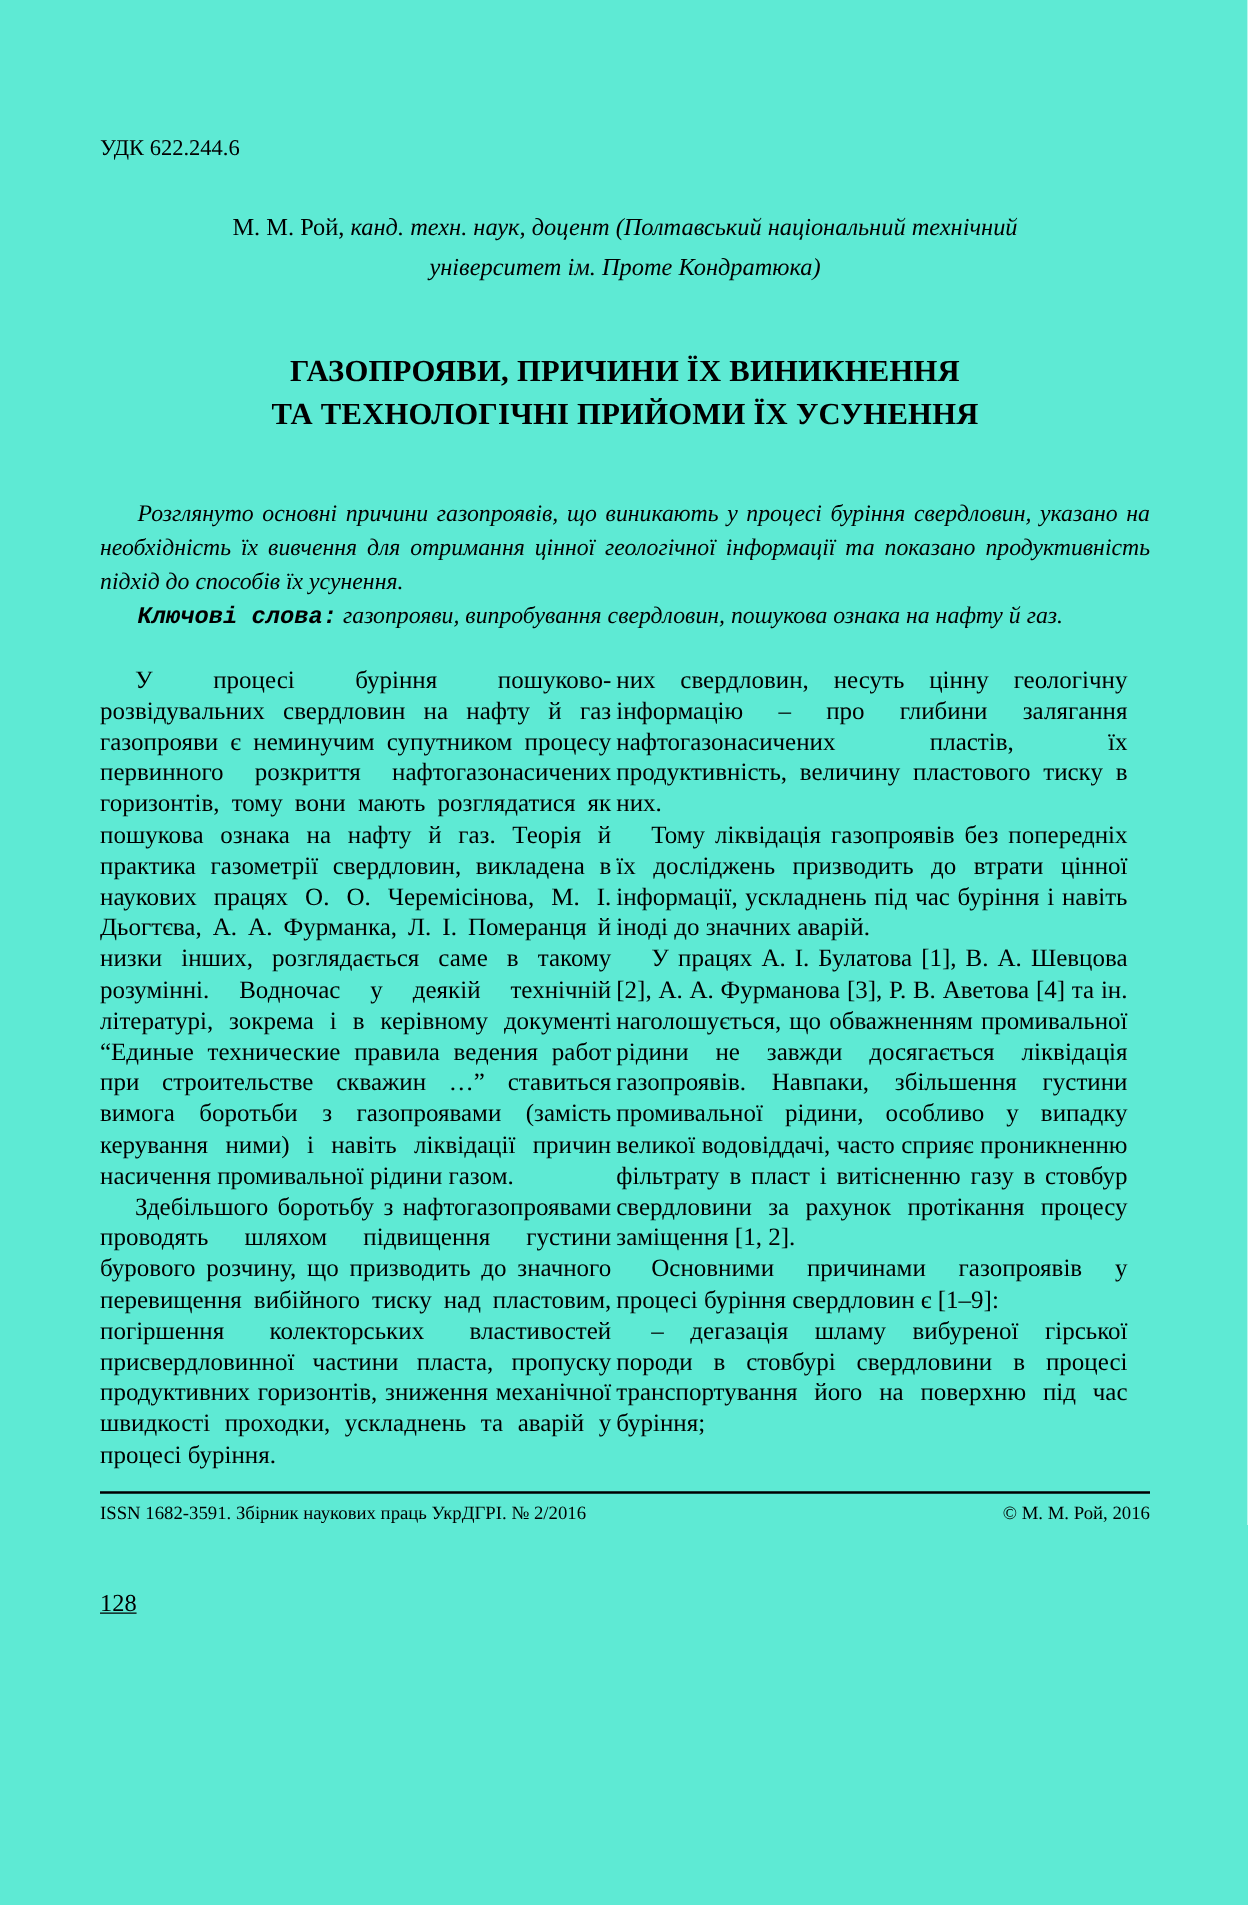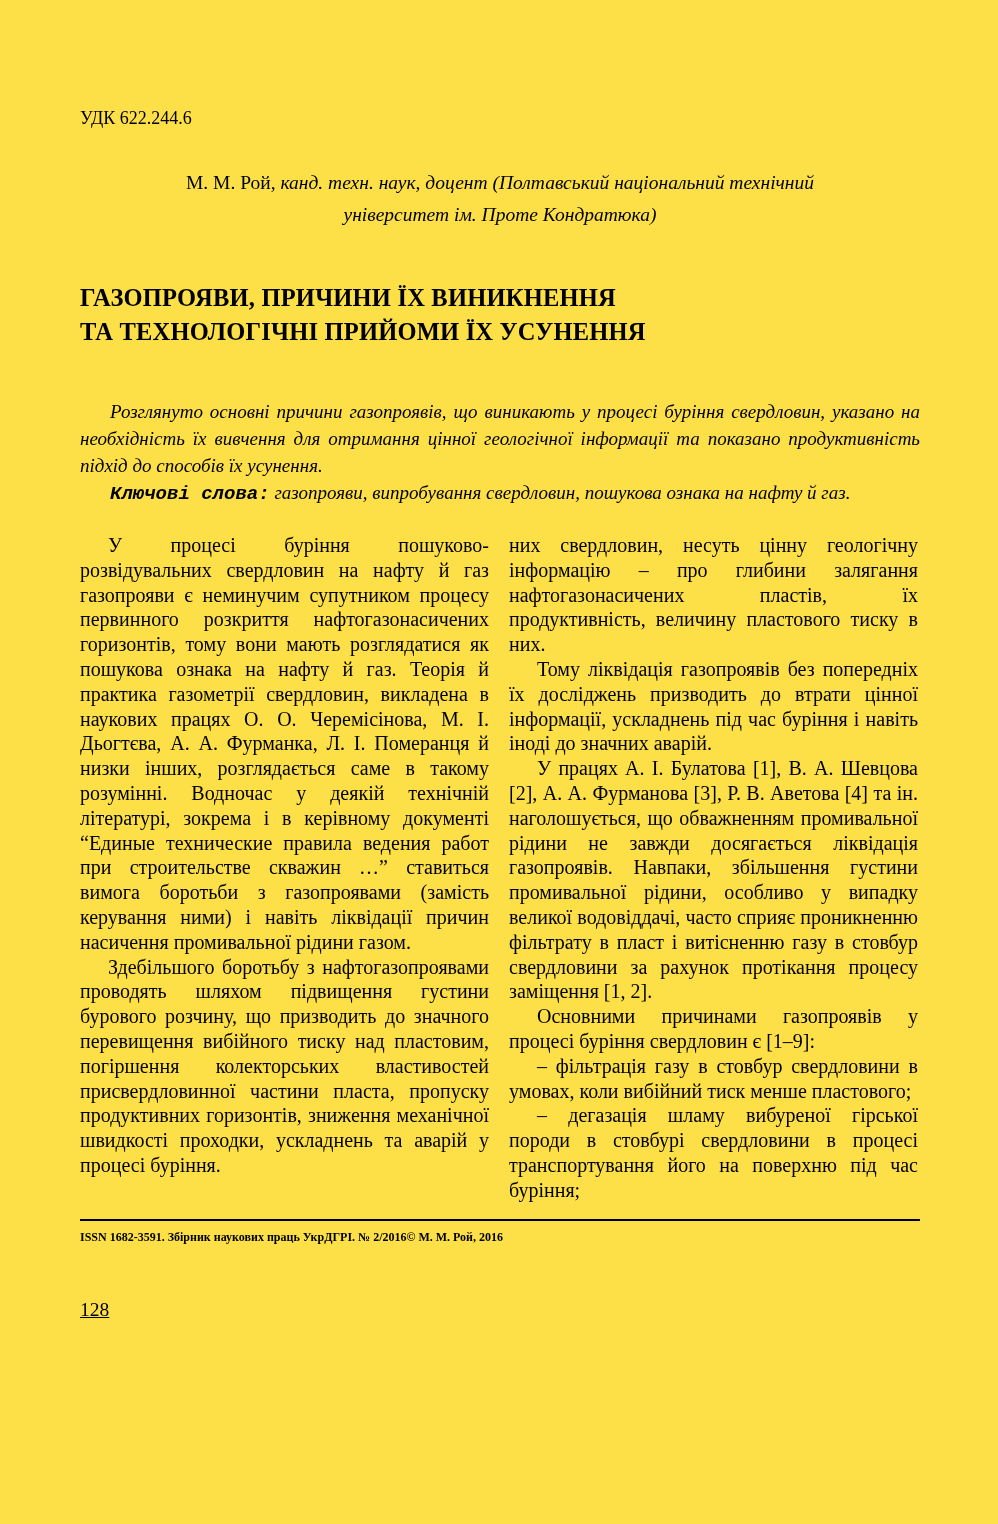--- a/index.html
+++ b/index.html
@@ -8,42 +8,42 @@
     background: #ffffff;
     color: #000000;
     font-family: "Liberation Serif", "DejaVu Serif", serif;
   }
   .page {
     position: relative;
     width: 998px;
     height: 1524px;
     box-sizing: border-box;
     padding: 106px 78px 0 80px;
-    background: #fde047;
+    background: #5eead4;
     overflow: hidden;
   }
   .udc {
     font-size: 18px;
     line-height: 24px;
     text-align: left;
   }
   .author-block {
     margin-top: 37px;
     text-align: center;
     font-size: 19.5px;
     line-height: 32px;
     font-style: italic;
   }
   .author-name {
     font-style: normal;
     font-weight: normal;
   }
   .title-block {
     margin-top: 50px;
-    text-align: left;
+    text-align: center;
     font-weight: bold;
     font-size: 24.5px;
     line-height: 34px;
     letter-spacing: 0.2px;
   }
   .abstract-block {
     margin-top: 49px;
     font-style: italic;
     font-size: 19px;
     line-height: 27px;
@@ -52,21 +52,21 @@
   .abstract-block p {
     margin: 0;
     text-indent: 30px;
   }
   .kw-label {
     font-weight: bold;
     font-family: Liberation Mono, monospace;
   }
   .body-cols {
     display: flex;
-    gap: 20px;
+    gap: 4px;
     margin-top: 25px;
     font-size: 20px;
     line-height: 24.8px;
     text-align: justify;
   }
   .col {
     width: 409px;
   }
   .col p {
     margin: 0;
@@ -78,24 +78,24 @@
     text-align-last: justify;
   }
   .footer-rule {
     margin-top: 16px;
     border: none;
     border-top: 2px solid #000000;
     height: 0;
   }
   .footer-row {
     display: flex;
-    justify-content: flex-start;
+    justify-content: space-between;
     margin-top: 5px;
-    font-weight: bold;
-    font-size: 12px;
+    font-weight: normal;
+    font-size: 15px;
     line-height: 22px;
   }
   .page-number {
     margin-top: 50px;
     font-size: 19.5px;
     line-height: 24px;
     text-decoration: underline;
   }
 </style>
 </head>
@@ -123,21 +123,20 @@
   <div class="body-cols">
     <div class="col">
       <p class="ind">У процесі буріння пошуково-розвідувальних свердловин на нафту й газ газопрояви є неминучим супутником процесу первинного розкриття нафтогазонасичених горизонтів, тому вони мають розглядатися як пошукова ознака на нафту й газ. Теорія й практика газометрії свердловин, викладена в наукових працях О. О. Черемісінова, М. І. Дьогтєва, А. А. Фурманка, Л. І. Померанця й низки інших, розглядається саме в такому розумінні. Водночас у деякій технічній літературі, зокрема і в керівному документі “Единые технические правила ведения работ при строительстве скважин …” ставиться вимога боротьби з газопроявами (замість керування ними) і навіть ліквідації причин насичення промивальної рідини газом.</p>
       <p class="ind">Здебільшого боротьбу з нафтогазопроявами проводять шляхом підвищення густини бурового розчину, що призводить до значного перевищення вибійного тиску над пластовим, погіршення колекторських властивостей присвердловинної частини пласта, пропуску продуктивних горизонтів, зниження механічної швидкості проходки, ускладнень та аварій у процесі буріння.</p>
     </div>
     <div class="col">
       <p>них свердловин, несуть цінну геологічну інформацію – про глибини залягання нафтогазонасичених пластів, їх продуктивність, величину пластового тиску в них.</p>
       <p class="ind">Тому ліквідація газопроявів без попередніх їх досліджень призводить до втрати цінної інформації, ускладнень під час буріння і навіть іноді до значних аварій.</p>
       <p class="ind">У працях А. І. Булатова [1], В. А. Шевцова [2], А. А. Фурманова [3], Р. В. Аветова [4] та ін. наголошується, що обважненням промивальної рідини не завжди досягається ліквідація газопроявів. Навпаки, збільшення густини промивальної рідини, особливо у випадку великої водовіддачі, часто сприяє проникненню фільтрату в пласт і витісненню газу в стовбур свердловини за рахунок протікання процесу заміщення [1, 2].</p>
       <p class="ind">Основними причинами газопроявів у процесі буріння свердловин є [1–9]:</p>
-      <p class="ind">– фільтрація газу в стовбур свердловини в умовах, коли вибійний тиск менше пластового;</p>
       <p class="ind">– дегазація шламу вибуреної гірської породи в стовбурі свердловини в процесі транспортування його на поверхню під час буріння;</p>
     </div>
   </div>
 
   <div class="footer-rule"></div>
 
   <div class="footer-row">
     <span>ISSN 1682-3591. Збірник наукових праць УкрДГРІ. № 2/2016</span>
     <span>© М. М. Рой, 2016</span>
   </div>

